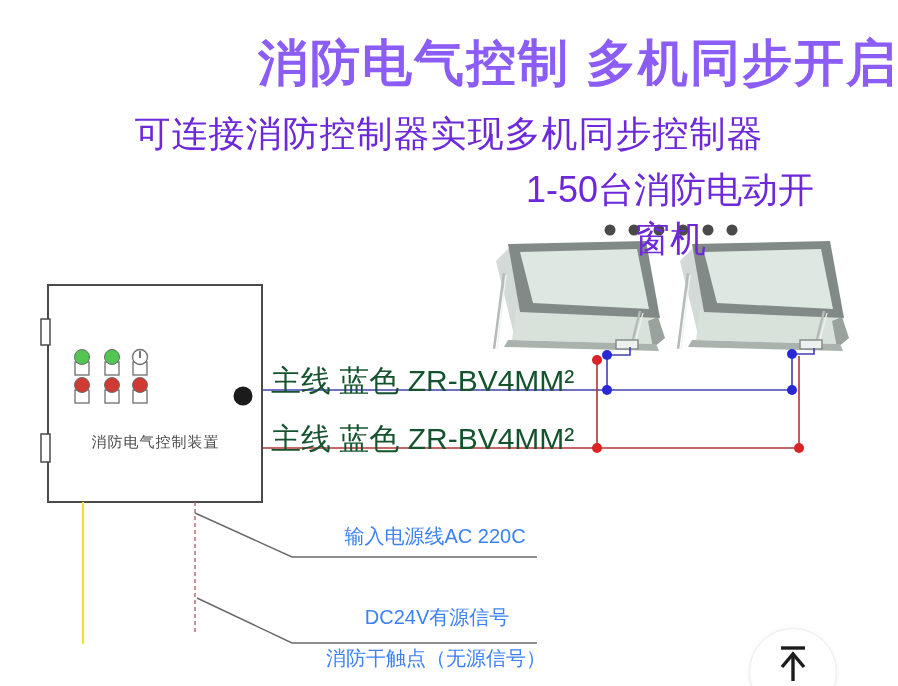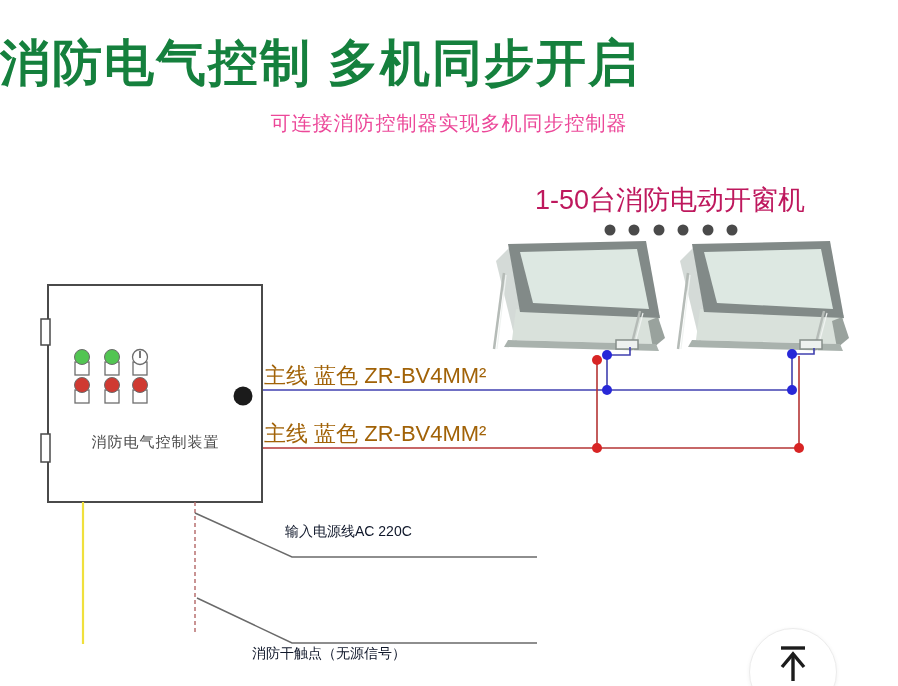--- a/index.html
+++ b/index.html
@@ -9,66 +9,67 @@
     width: 898px;
     height: 686px;
     background: #ffffff;
     overflow: hidden;
     font-family: "Liberation Sans", "DejaVu Sans", sans-serif;
     color: #1a1a1a;
   }
   .abs { position: absolute; }
   .title {
     left: 0; right: 0; top: 30px;
-    text-align: left;
+    text-align: right;
     font-size: 50px;
     font-weight: 900;
     letter-spacing: 2px;
-    color: #15803d;
+    color: #8b5cf6;
   }
   .subtitle {
     left: 0; right: 0; top: 110px;
     text-align: center;
-    font-size: 20px;
+    font-size: 36px;
     font-weight: 400;
-    color: #ec4899;
+    color: #6d28d9;
     letter-spacing: 1px;
   }
   .install-caption {
     left: 38px; top: 204px; width: 250px;
     text-align: center;
     font-size: 27px;
     line-height: 41px;
     color: #2b2b2b;
   }
   .install-caption span { display: block; }
   .units-caption {
-    left: 510px; top: 182px; width: 320px;
-    text-align: center;
-    font-size: 27px;
-    color: #be185d;
+    left: 510px; top: 166px; width: 320px;
+    text-align: center;
+    font-size: 36px;
+    color: #6d28d9;
   }
   .wire-label {
-    left: 264px;
-    font-size: 22px;
-    color: #a16207;
+    left: 271px;
+    font-size: 30px;
+    color: #14532d;
     white-space: nowrap;
   }
   .wire-label-1 { top: 361px; }
   .wire-label-2 { top: 419px; }
   .center-label {
     width: 300px;
-    font-size: 14px;
-    color: #0f172a;
+    text-align: center;
+    font-size: 20px;
+    color: #3b82f6;
     white-space: nowrap;
   }
   .power-1  { left: 285px; top: 523px; }
   .power-2  { left: 272px; top: 561px; }
   .signal-1 { left: 287px; top: 604px; }
-  .signal-2 { left: 252px; top: 645px; }
+  .signal-2 { left: 286px; top: 645px; }
   .box-label {
     left: 68px; top: 433px; width: 175px;
     text-align: center;
     font-size: 15px;
     letter-spacing: 1px;
     color: #4b4b4b;
   }
   .back-top {
     left: 749px; top: 628px;
     width: 88px; height: 88px;
@@ -200,20 +201,21 @@
 
 
   <div class="abs units-caption">1-50台消防电动开窗机</div>
 
   <div class="abs box-label">消防电气控制装置</div>
 
   <div class="abs wire-label wire-label-1">主线 蓝色 ZR-BV4MM²</div>
   <div class="abs wire-label wire-label-2">主线 蓝色 ZR-BV4MM²</div>
 
   <div class="abs center-label power-1">输入电源线AC 220C</div>
+  <div class="abs center-label signal-1">DC24V有源信号</div>
   <div class="abs center-label signal-2">消防干触点（无源信号）</div>
 
   <div class="abs back-top">
     <svg width="44" height="44" viewBox="0 0 44 44">
       <path d="M10 7 H34" stroke="#1c1c1c" stroke-width="3.4" fill="none"></path>
       <path d="M22 14 V40" stroke="#1c1c1c" stroke-width="3.4" fill="none"></path>
       <path d="M11 26 L22 13 L33 26" stroke="#1c1c1c" stroke-width="3.4" fill="none" stroke-linejoin="miter"></path>
     </svg>
   </div>
 

